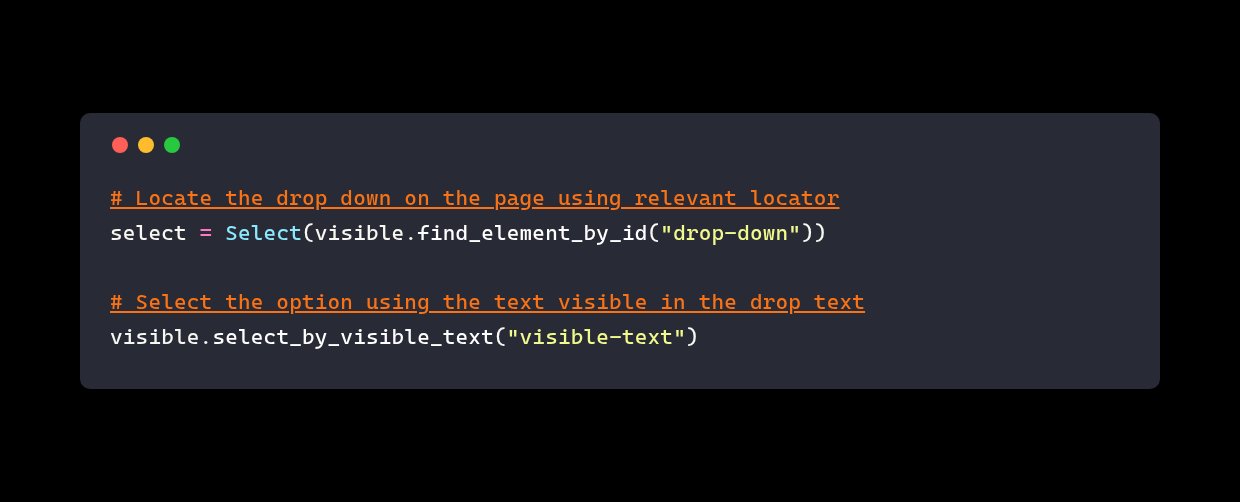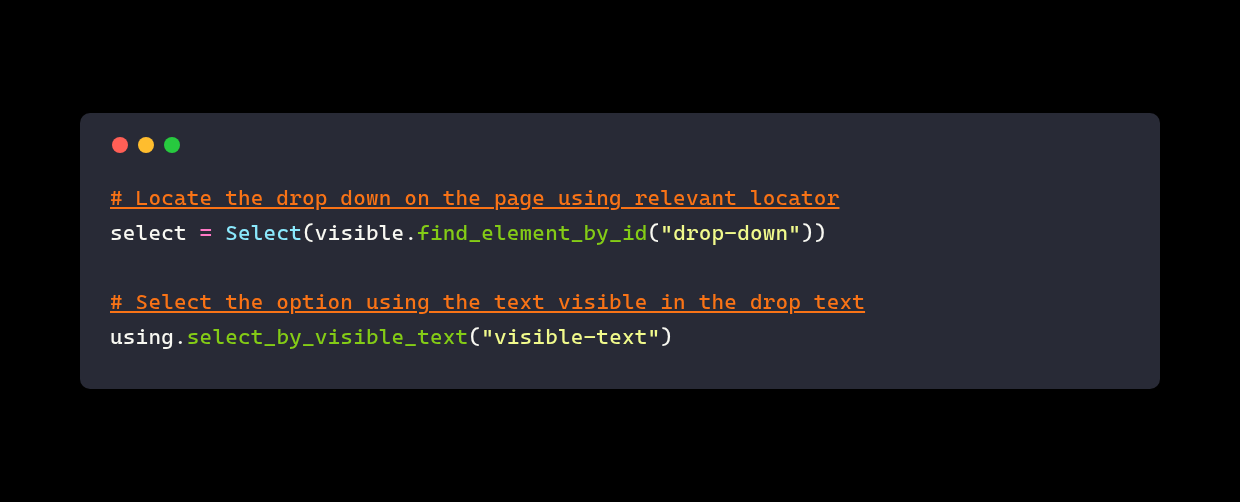--- a/index.html
+++ b/index.html
@@ -37,30 +37,30 @@
     font-size: 21.5px;
     line-height: 1.62;
     white-space: pre;
     color: #f8f8f2;
     letter-spacing: 0.2px;
   }
   .tok-comment { color: #f97316; text-decoration: underline; }
   .tok-plain   { color: #f8f8f2; }
   .tok-keyword { color: #ff79c6; }
   .tok-class   { color: #8be9fd; }
-  .tok-func    { color: #84cc16; }
+  .tok-func    { color: #ffffff; }
   .tok-string  { color: #f1fa8c; }
 </style>
 </head>
 <body>
 
 <div class="code-window">
   <div class="window-controls">
     <div class="dot dot-red"></div>
     <div class="dot dot-yellow"></div>
     <div class="dot dot-green"></div>
   </div>
   <div class="code-block"><span class="tok-comment"># Locate the drop down on the page using relevant locator</span>
 <span class="tok-plain">select </span><span class="tok-keyword">= </span><span class="tok-class">Select</span><span class="tok-plain">(visible.</span><span class="tok-func">find_element_by_id</span><span class="tok-plain">(</span><span class="tok-string">"drop-down"</span><span class="tok-plain">))</span>
 <span></span>
 <span class="tok-comment"># Select the option using the text visible in the drop text</span>
-<span class="tok-plain">using.</span><span class="tok-func">select_by_visible_text</span><span class="tok-plain">(</span><span class="tok-string">"visible-text"</span><span class="tok-plain">)</span></div>
+<span class="tok-plain">visible.</span><span class="tok-func">select_by_visible_text</span><span class="tok-plain">(</span><span class="tok-string">"visible-text"</span><span class="tok-plain">)</span></div>
 </div>
 
 </body></html>

